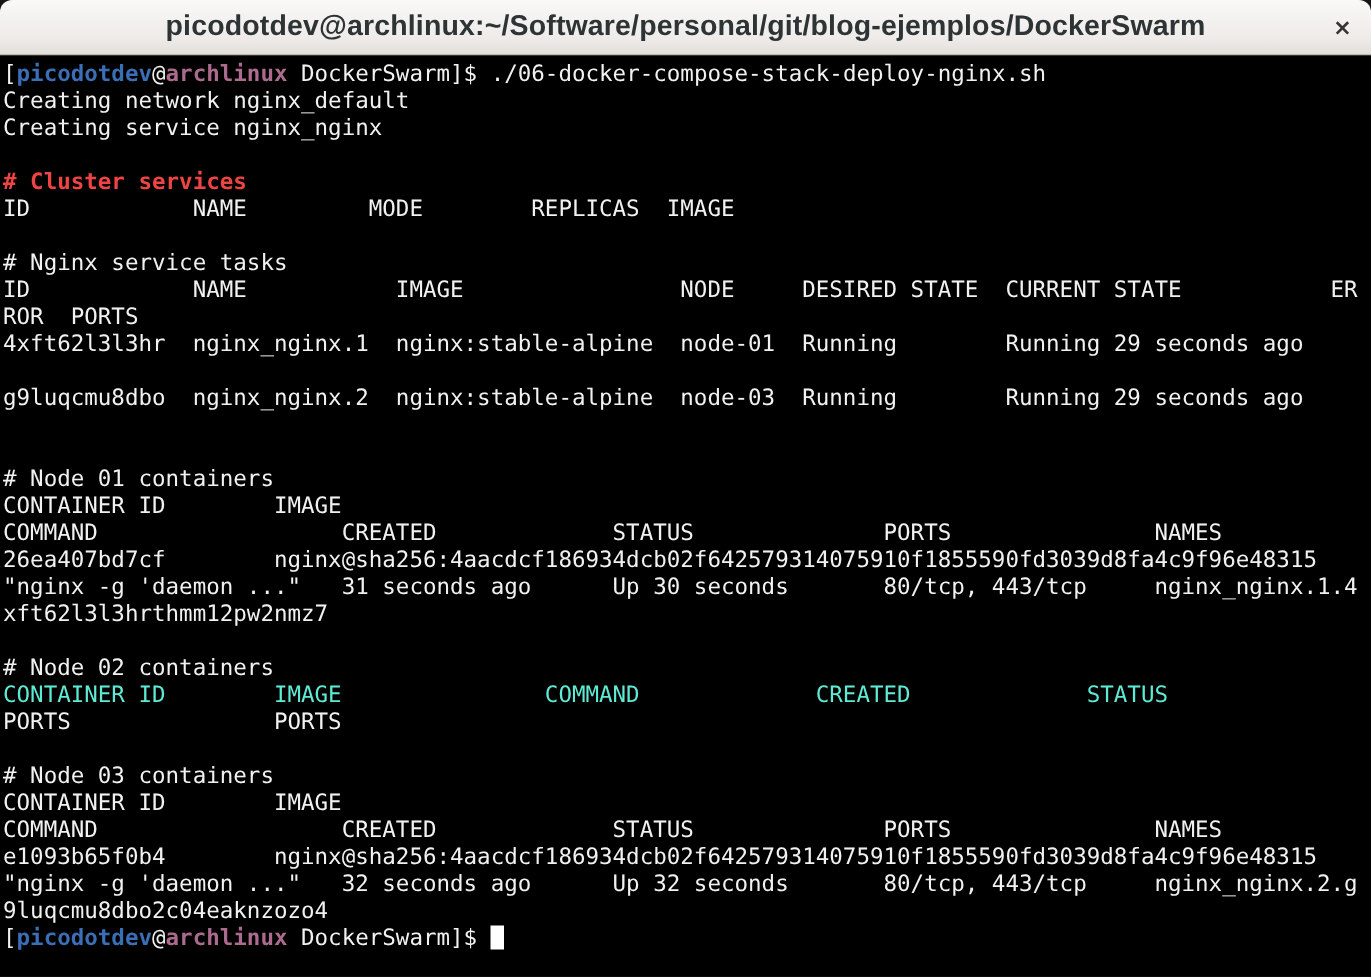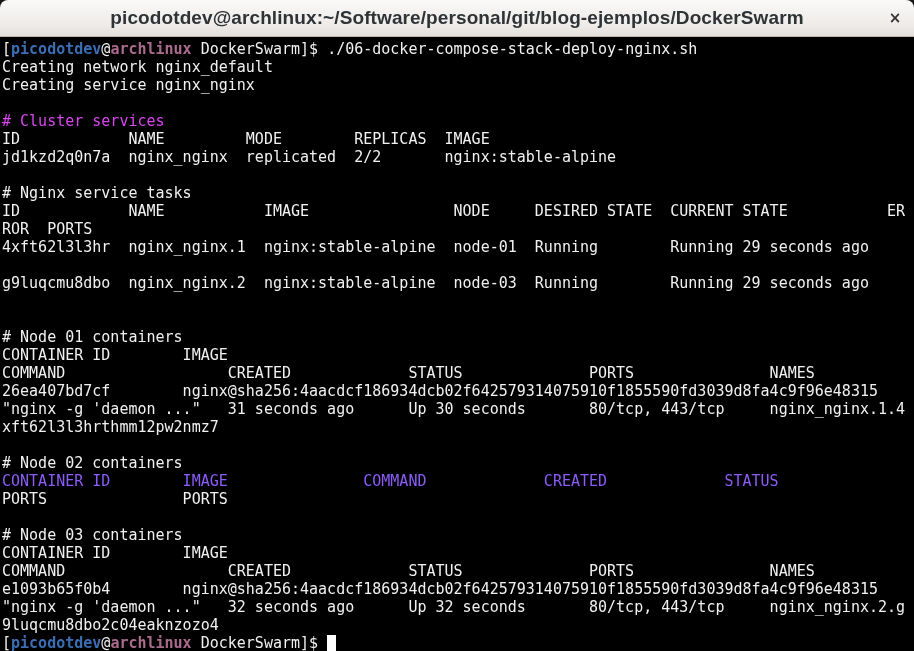--- a/index.html
+++ b/index.html
@@ -46,41 +46,40 @@
   <div class="titlebar">
     <div class="title">picodotdev@archlinux:~/Software/personal/git/blog-ejemplos/DockerSwarm</div>
     <button class="close-btn"><span>×</span></button>
   </div>
   <div class="terminal">
     <div>
         <div class="tline"><span class="fg" style="color: rgb(241, 241, 241);">[</span><span class="blue" style="color: rgb(59, 110, 181);">picodotdev</span><span class="fg" style="color: rgb(241, 241, 241);">@</span><span class="pink" style="color: rgb(171, 107, 142);">archlinux</span><span class="fg" style="color: rgb(241, 241, 241);"> DockerSwarm]$ </span><span class="fg" style="color: rgb(241, 241, 241);">./06-docker-compose-stack-deploy-nginx.sh</span></div>
         <div class="tline"><span class="fg" style="color: rgb(241, 241, 241);">Creating network nginx_default</span></div>
         <div class="tline"><span class="fg" style="color: rgb(241, 241, 241);">Creating service nginx_nginx</span></div>
         <div class="tline"></div>
-        <div class="tline"><span class="fg" style="color: #d946ef;"># Cluster services</span></div>
+        <div class="tline"><span class="fg" style="color: #ef4444; font-weight: bold;"># Cluster services</span></div>
         <div class="tline"><span class="fg" style="color: rgb(241, 241, 241); margin-top: 40px;">ID            NAME         MODE        REPLICAS  IMAGE</span></div>
-        <div class="tline"><span class="fg" style="color: rgb(241, 241, 241);">jd1kzd2q0n7a  nginx_nginx  replicated  2/2       nginx:stable-alpine</span></div>
         <div class="tline"></div>
         <div class="tline"><span class="fg" style="color: rgb(241, 241, 241);"># Nginx service tasks</span></div>
         <div class="tline"><span class="fg" style="color: rgb(241, 241, 241);">ID            NAME           IMAGE                NODE     DESIRED STATE  CURRENT STATE           ER</span></div>
         <div class="tline"><span class="fg" style="color: rgb(241, 241, 241);">ROR  PORTS</span></div>
         <div class="tline"><span class="fg" style="color: rgb(241, 241, 241); text-align: center;">4xft62l3l3hr  nginx_nginx.1  nginx:stable-alpine  node-01  Running        Running 29 seconds ago</span></div>
         <div class="tline"></div>
         <div class="tline"><span class="fg" style="color: rgb(241, 241, 241);">g9luqcmu8dbo  nginx_nginx.2  nginx:stable-alpine  node-03  Running        Running 29 seconds ago</span></div>
         <div class="tline"></div>
         <div class="tline"></div>
         <div class="tline"><span class="fg" style="color: rgb(241, 241, 241);"># Node 01 containers</span></div>
         <div class="tline"><span class="fg" style="color: rgb(241, 241, 241);">CONTAINER ID        IMAGE</span></div>
         <div class="tline"><span class="fg" style="color: rgb(241, 241, 241);">COMMAND                  CREATED             STATUS              PORTS               NAMES</span></div>
         <div class="tline"><span class="fg" style="color: rgb(241, 241, 241);">26ea407bd7cf        nginx@sha256:4aacdcf186934dcb02f642579314075910f1855590fd3039d8fa4c9f96e48315</span></div>
         <div class="tline"><span class="fg" style="color: rgb(241, 241, 241);">"nginx -g 'daemon ..."   31 seconds ago      Up 30 seconds       80/tcp, 443/tcp     nginx_nginx.1.4</span></div>
         <div class="tline"><span class="fg" style="color: rgb(241, 241, 241);">xft62l3l3hrthmm12pw2nmz7</span></div>
         <div class="tline"></div>
         <div class="tline"><span class="fg" style="color: rgb(241, 241, 241);"># Node 02 containers</span></div>
-        <div class="tline"><span class="fg" style="color: #8b5cf6; margin-top: 40px;">CONTAINER ID        IMAGE               COMMAND             CREATED             STATUS</span></div>
+        <div class="tline"><span class="fg" style="color: #5eead4; margin-top: 40px;">CONTAINER ID        IMAGE               COMMAND             CREATED             STATUS</span></div>
         <div class="tline"><span class="fg" style="color: rgb(241, 241, 241);">PORTS               PORTS</span></div>
         <div class="tline"></div>
         <div class="tline"><span class="fg" style="color: rgb(241, 241, 241);"># Node 03 containers</span></div>
         <div class="tline"><span class="fg" style="color: rgb(241, 241, 241);">CONTAINER ID        IMAGE</span></div>
         <div class="tline"><span class="fg" style="color: rgb(241, 241, 241);">COMMAND                  CREATED             STATUS              PORTS               NAMES</span></div>
         <div class="tline"><span class="fg" style="color: rgb(241, 241, 241);">e1093b65f0b4        nginx@sha256:4aacdcf186934dcb02f642579314075910f1855590fd3039d8fa4c9f96e48315</span></div>
         <div class="tline"><span class="fg" style="color: rgb(241, 241, 241);">"nginx -g 'daemon ..."   32 seconds ago      Up 32 seconds       80/tcp, 443/tcp     nginx_nginx.2.g</span></div>
         <div class="tline"><span class="fg" style="color: rgb(241, 241, 241);">9luqcmu8dbo2c04eaknzozo4</span></div>
         <div class="tline"><span class="fg" style="color: rgb(241, 241, 241);">[</span><span class="blue" style="color: rgb(59, 110, 181);">picodotdev</span><span class="fg" style="color: rgb(241, 241, 241);">@</span><span class="pink" style="color: rgb(171, 107, 142);">archlinux</span><span class="fg" style="color: rgb(241, 241, 241);"> DockerSwarm]$ </span><span class="cursor" style="background: rgb(255, 255, 255);"></span></div>
       </div>

